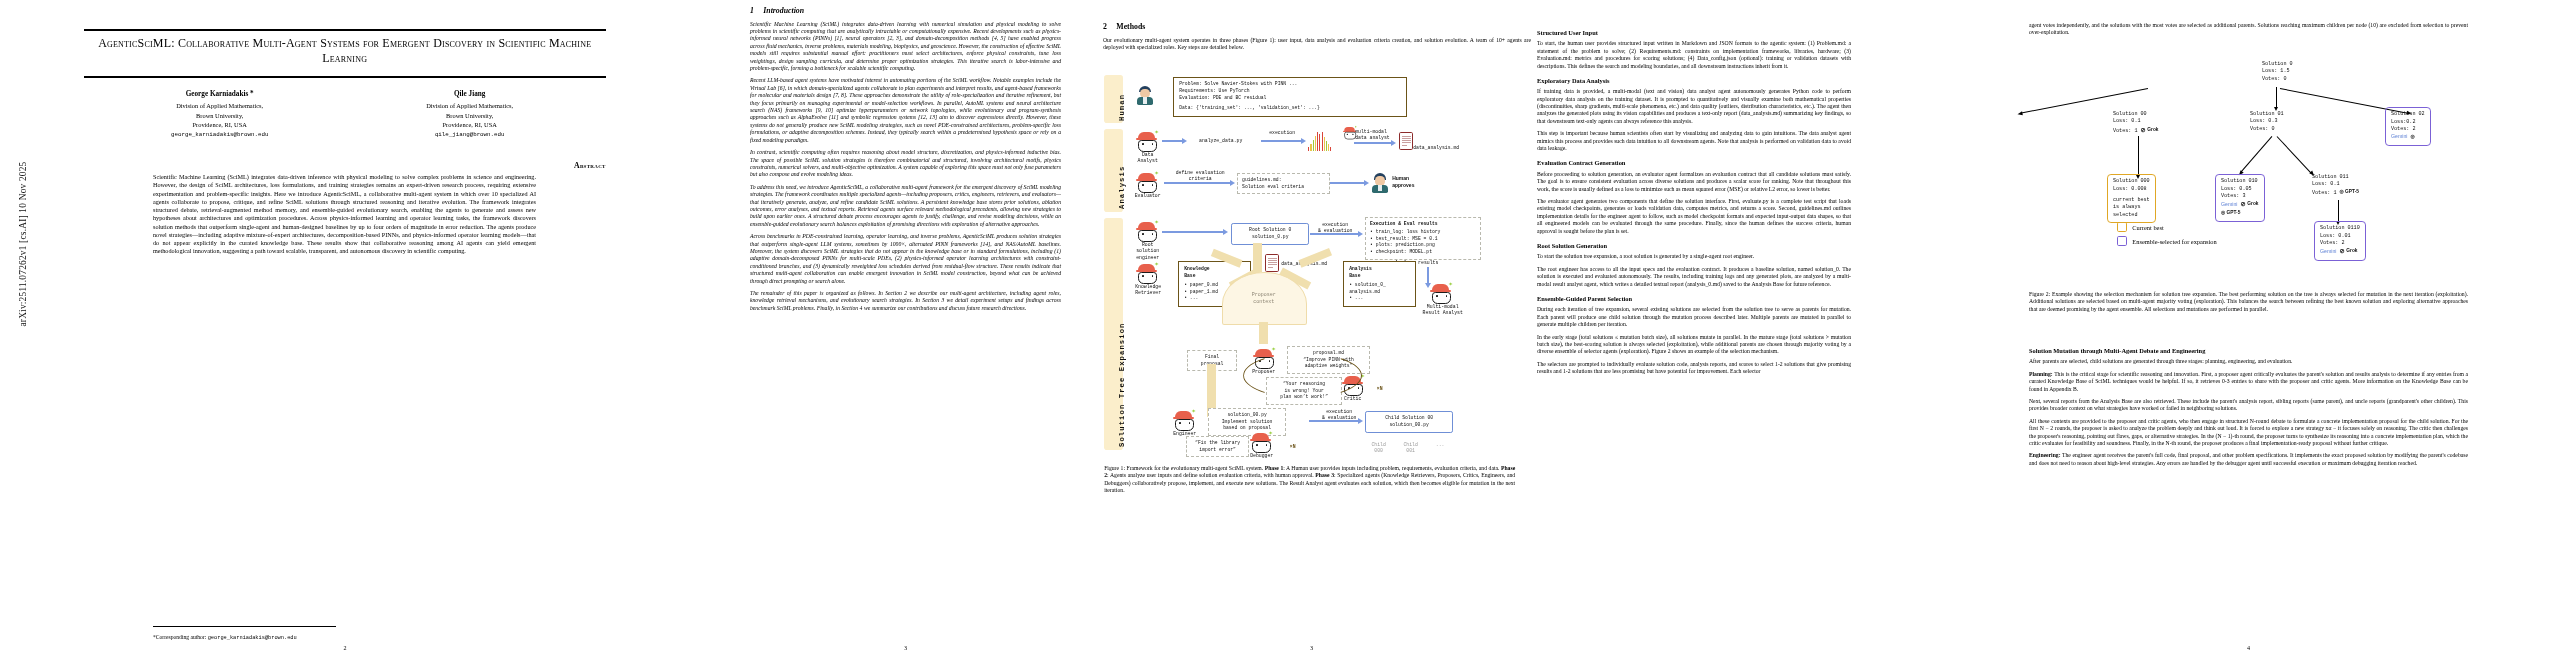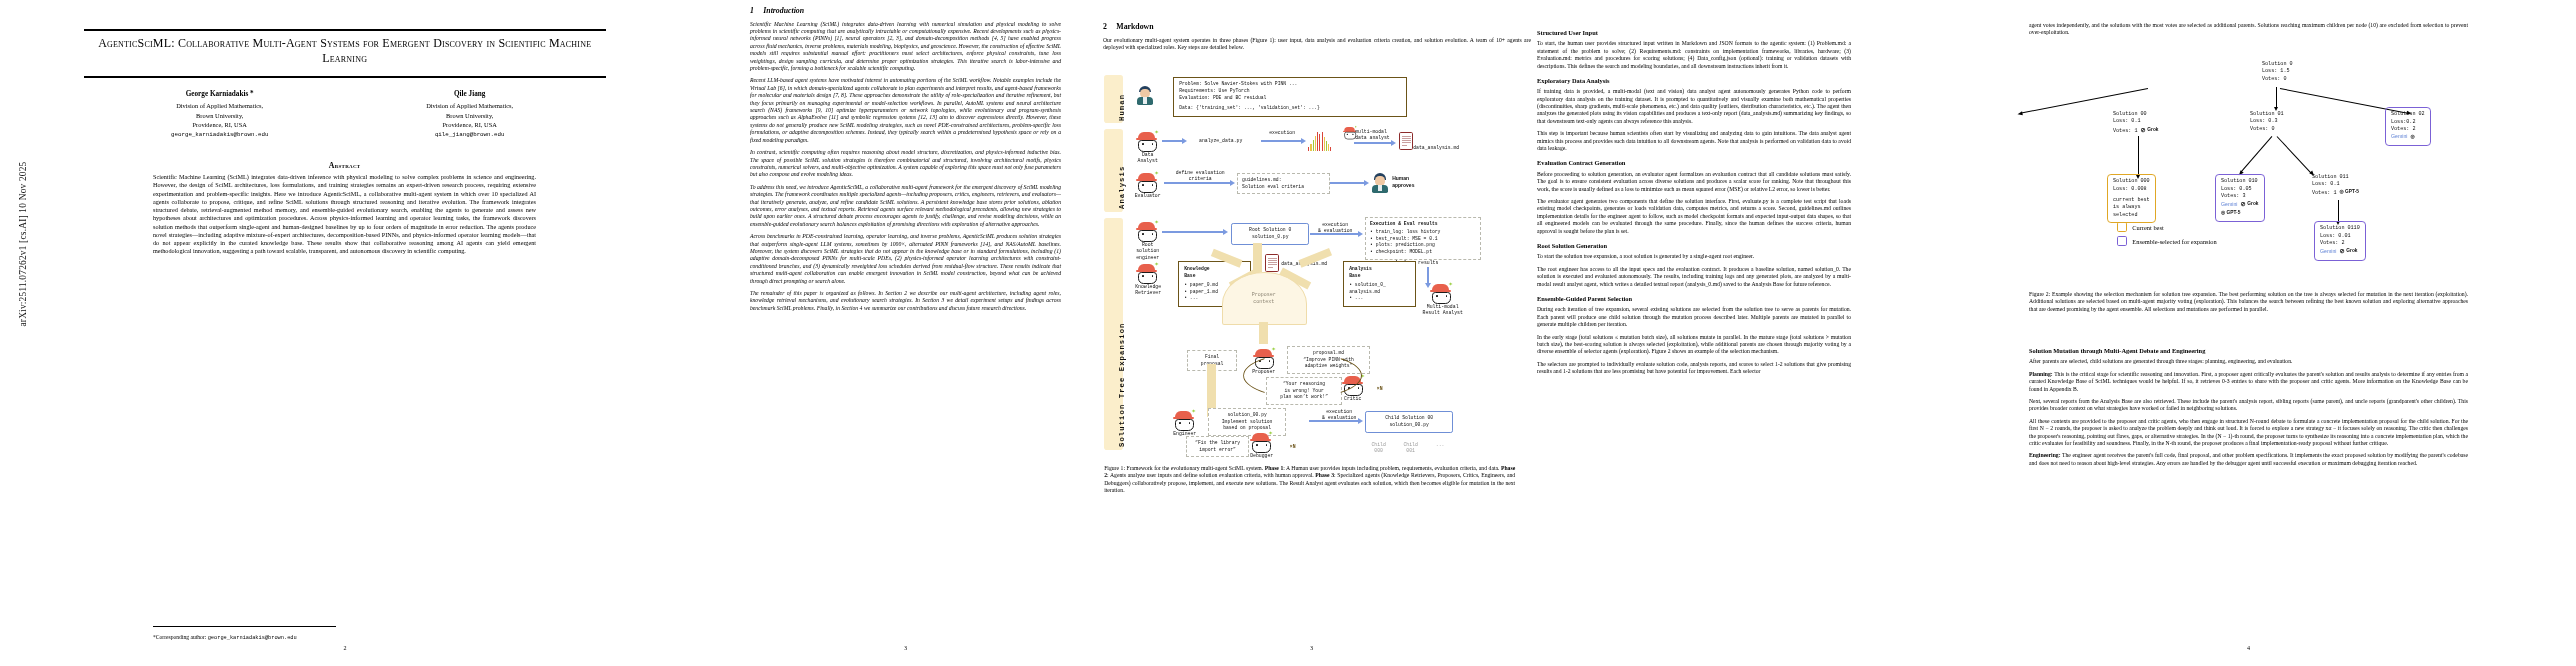--- a/index.html
+++ b/index.html
@@ -25,21 +25,21 @@
   .title-rule-bot{position:absolute;left:16.7px;top:76px;width:522px;height:2.2px;background:#000;}
   .paper-title{
     position:absolute;left:16.7px;top:36px;width:522px;text-align:center;
     font-family:"Liberation Serif",serif;font-size:12px;line-height:1.28;
     font-variant:small-caps;letter-spacing:0.2px;color:#000;
   }
   .authors{position:absolute;left:16.7px;top:89px;width:522px;display:flex;justify-content:center;gap:67px;}
   .author{width:183px;text-align:center;font-size:6.4px;line-height:1.42;}
   .author .nm{font-weight:bold;font-size:7.2px;display:block;margin-bottom:2.2px;}
   .author .mono{font-family:"Liberation Mono",monospace;font-size:5.8px;}
-  .abs-head{position:absolute;left:16.7px;top:161px;width:522px;text-align:center;
+  .abs-head{position:absolute;left:16.7px;top:161px;width:522px;text-align:right;
     font-variant:small-caps;font-weight:bold;font-size:7.8px;letter-spacing:0.3px;}
   .abs-body{position:absolute;left:86px;top:173px;width:383px;font-size:6.2px;
     line-height:1.33;text-align:justify;}
   .foot-rule{position:absolute;left:86px;bottom:40px;width:183px;height:0.6px;background:#000;}
   .footnote{position:absolute;left:86px;bottom:25.6px;width:383px;font-size:5.6px;}
   .footnote .mono{font-family:"Liberation Mono",monospace;font-size:5.3px;}
 
   
   .p2{left:739px;width:333px;}
   
@@ -187,21 +187,21 @@
         <p>The remainder of this paper is organized as follows. In Section 2 we describe our multi-agent architecture, including agent roles, knowledge retrieval mechanisms, and evolutionary search strategies. In Section 3 we detail experiment setups and findings across benchmark SciML problems. Finally, in Section 4 we summarize our contributions and discuss future research directions.</p>
       </div>
     </div>
     <div class="pgnum">3</div>
   </div>
 
   <div class="page p3">
 
     <div style="position:absolute;left:11px;top:22px;width:428px;">
       <div class="sec-head">
-        <span class="num">2</span><span>Markdown</span>
+        <span class="num">2</span><span>Methods</span>
       </div>
       <div class="body-col">
         <p>Our evolutionary multi-agent system operates in three phases (Figure 1): user input, data analysis and evaluation criteria creation, and solution evolution. A team of 10+ agents are deployed with specialized roles. Key steps are detailed below.</p>
       </div>
     </div>
 
     <div class="fig1">
 
       <div class="band band-human">
         <span>Human</span>

